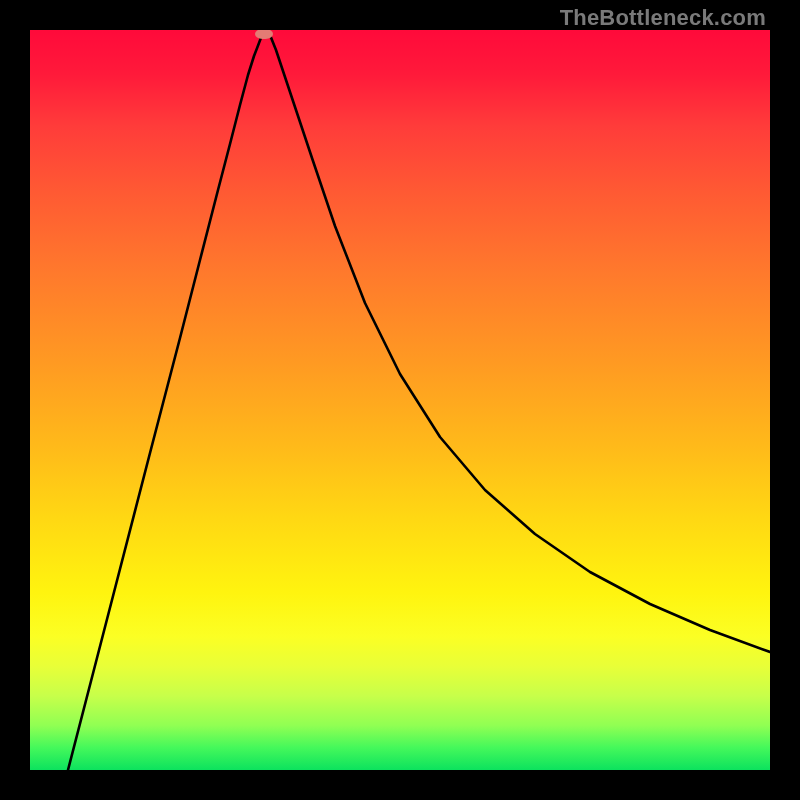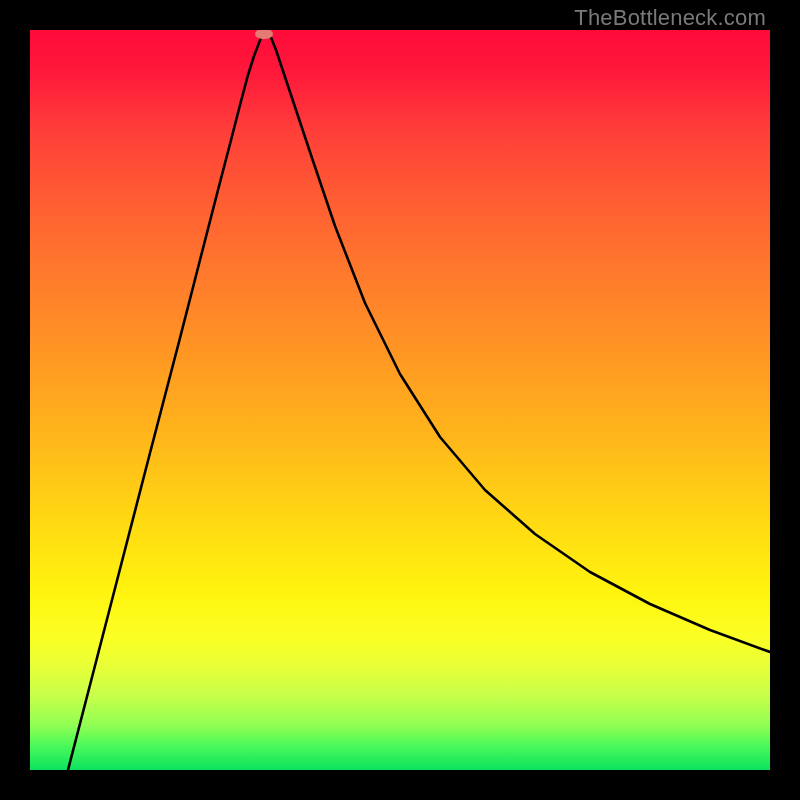--- a/index.html
+++ b/index.html
@@ -44,21 +44,21 @@
       #44f85b 97%,
       #0ce25e 100%
     );
   }
   .watermark {
     position: absolute;
     top: 5px;
     right: 34px;
     color: #7a7a7a;
     font-size: 22px;
-    font-weight: 400;
+    font-weight: 700;
     letter-spacing: 0.2px;
     z-index: 3;
   }
   svg.curve {
     position: absolute;
     left: 0;
     top: 0;
     width: 740px;
     height: 740px;
     z-index: 2;

